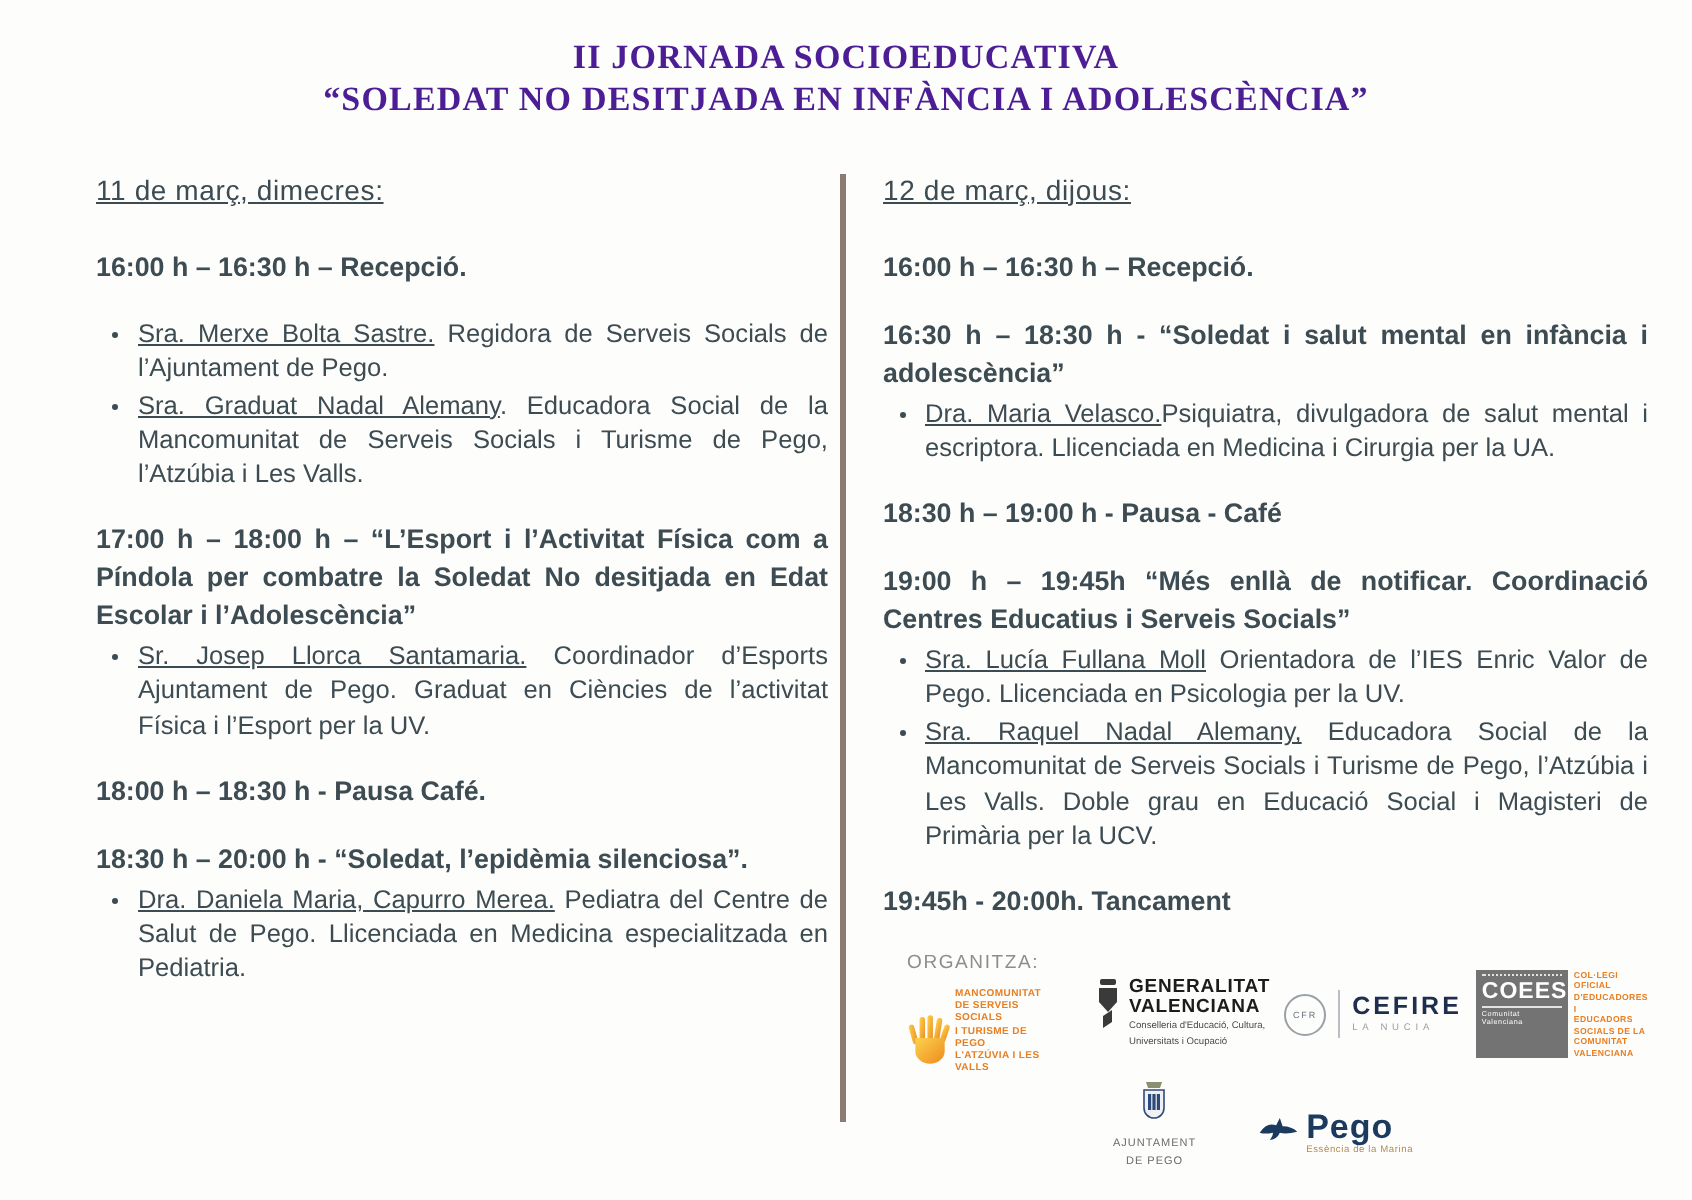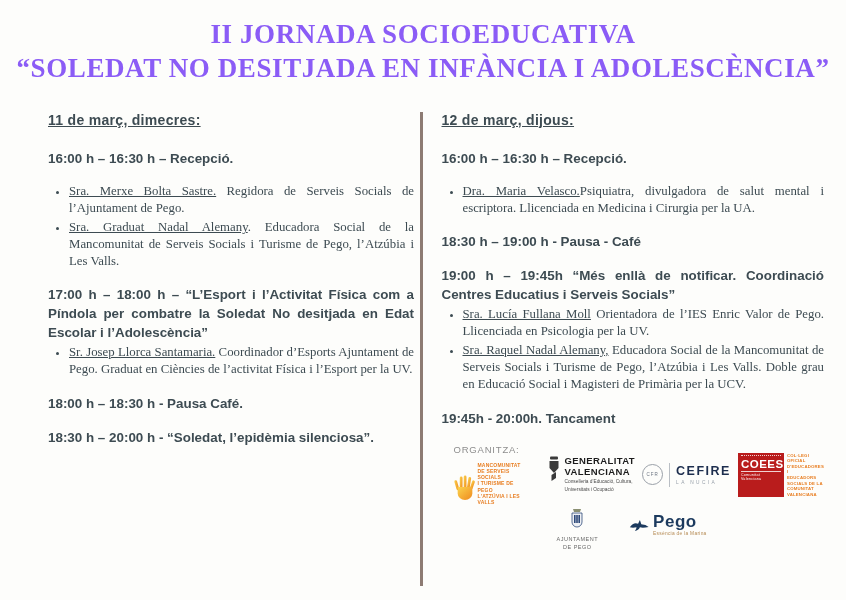--- a/index.html
+++ b/index.html
@@ -9,22 +9,22 @@
     font-family: "Liberation Sans", sans-serif;
     color: #3d4b52;
     overflow: hidden;
   }
   .page { width: 846px; height: 600px; overflow: hidden; padding-top: 18px; }
 
   header { text-align: center; }
   .title-line {
     font-family: "Liberation Serif", serif;
     font-weight: 700;
-    color: #8b5cf6;
-    font-size: 27px;
+    color: #4c1d95;
+    font-size: 17px;
     letter-spacing: 0.6px;
     line-height: 1.25;
   }
 
   .columns {
     display: flex;
     align-items: stretch;
     margin-top: 26px;
     padding: 0 22px 0 48px;
     height: 500px;
@@ -32,34 +32,34 @@
   .col-left { width: 366px; }
   .divider {
     width: 2.5px;
     background: #8d7b73;
     margin-left: 6px;
     margin-bottom: 26px;
   }
   .col-right { flex: 1; padding-left: 19px; }
 
   .day-heading {
-    font-weight: 700;
+    font-weight: 400;
     font-size: 14px;
     letter-spacing: 0.3px;
     text-decoration: underline;
     margin-bottom: 21px;
   }
   .session { margin-bottom: 15px; }
   .s-head {
     font-weight: 700;
     font-size: 13.4px;
     line-height: 1.42;
     text-align: justify;
   }
-  ul.speakers { list-style: disc outside; padding-left: 21px; margin-top: 2px; font-family: Liberation Serif, serif; }
+  ul.speakers { list-style: disc outside; padding-left: 21px; margin-top: 2px; }
   ul.speakers li {
     font-size: 12.8px;
     line-height: 1.34;
     text-align: justify;
     margin-bottom: 2px;
   }
   ul.speakers li::marker { color: #3d4b52; font-size: 11px; }
   .sp-name { text-decoration: underline; }
 
   
@@ -83,30 +83,30 @@
   .cefire-circle {
     width: 21px; height: 21px; border: 1px solid #9aa0a8; border-radius: 50%;
     display: flex; align-items: center; justify-content: center;
     font-size: 4.5px; letter-spacing: 1px; color: #6b7480;
   }
   .cefire-bar { width: 1px; height: 24px; background: #b9bec4; }
   .cefire-name { font-size: 12.5px; font-weight: 700; color: #1d2e4e; letter-spacing: 1.5px; line-height: 1; }
   .cefire-sub { font-size: 4.8px; letter-spacing: 2.4px; color: #98a0aa; margin-top: 3px; }
 
   .coees-logo { display: flex; gap: 3px; }
-  .coees-box { background: #b91c1c; color: #fff; width: 46px; padding: 2px 3px 3px; }
+  .coees-box { background: #737373; color: #fff; width: 46px; padding: 2px 3px 3px; }
   .coees-topbar { height: 2px; border-top: 1px dotted rgba(255,255,255,0.8); margin-bottom: 1px; }
   .coees-name { font-size: 11.5px; font-weight: 700; letter-spacing: 0.5px; line-height: 1.05; }
   .coees-sub { font-size: 3.6px; border-top: 1px solid rgba(255,255,255,0.8); padding-top: 1px; margin-top: 1px; letter-spacing: 0.3px; }
   .coees-side div { font-size: 4.3px; line-height: 1.3; color: #e87e22; font-weight: 700; letter-spacing: 0.2px; }
 
   .ajuntament-logo { display: flex; flex-direction: column; align-items: center; }
   .ajt-text div { font-size: 5.5px; color: #6a6a6a; letter-spacing: 0.5px; text-align: center; line-height: 1.3; margin-top: 1px; }
 
-  .pego-logo { display: flex; align-items: flex-end; gap: 3px; margin-top: 4px; }
+  .pego-logo { display: flex; align-items: center; gap: 3px; margin-top: 14px; }
   .pego-name { font-size: 17px; font-weight: 700; color: #1c3a5e; line-height: 1; letter-spacing: 0.5px; }
   .pego-tagline { font-size: 4.8px; color: #b58a52; margin-top: 1px; letter-spacing: 0.3px; }
 </style>
 </head>
 <body>
 
 <div class="page">
 
   <header>
     <div class="title-line">II JORNADA SOCIOEDUCATIVA</div>
@@ -135,33 +135,37 @@
           <li><span class="sp-name">Sr. Josep Llorca Santamaria.</span><span class="sp-desc"> Coordinador d’Esports Ajuntament de Pego. Graduat en Ciències de l’activitat Física i l’Esport per la UV.</span></li>
         </ul>
       </div>
 
       <div class="session">
         <p class="s-head">18:00 h – 18:30 h - Pausa  Café.</p>
       </div>
 
       <div class="session">
         <p class="s-head">18:30 h – 20:00 h - “Soledat, l’epidèmia silenciosa”.</p>
+        <ul class="speakers">
+          <li><span class="sp-name">Dra. Daniela Maria, Capurro Merea.</span><span class="sp-desc"> Pediatra del Centre de Salut de Pego. Llicenciada en Medicina especialitzada en Pediatria.</span></li>
+        </ul>
       </div>
     </section>
 
     <div class="divider"></div>
 
     <section class="col-right">
       <div class="day-heading">12 de març, dijous:</div>
 
       <div class="session">
         <p class="s-head">16:00 h – 16:30 h – Recepció.</p>
       </div>
 
       <div class="session">
+        <p class="s-head">16:30 h – 18:30 h - “Soledat i salut mental en infància i adolescència”</p>
         <ul class="speakers">
           <li><span class="sp-name">Dra. Maria Velasco.</span><span class="sp-desc">Psiquiatra, divulgadora de salut mental i escriptora. Llicenciada en Medicina i Cirurgia per la UA.</span></li>
         </ul>
       </div>
 
       <div class="session">
         <p class="s-head">18:30 h – 19:00 h - Pausa - Café</p>
       </div>
 
       <div class="session">

